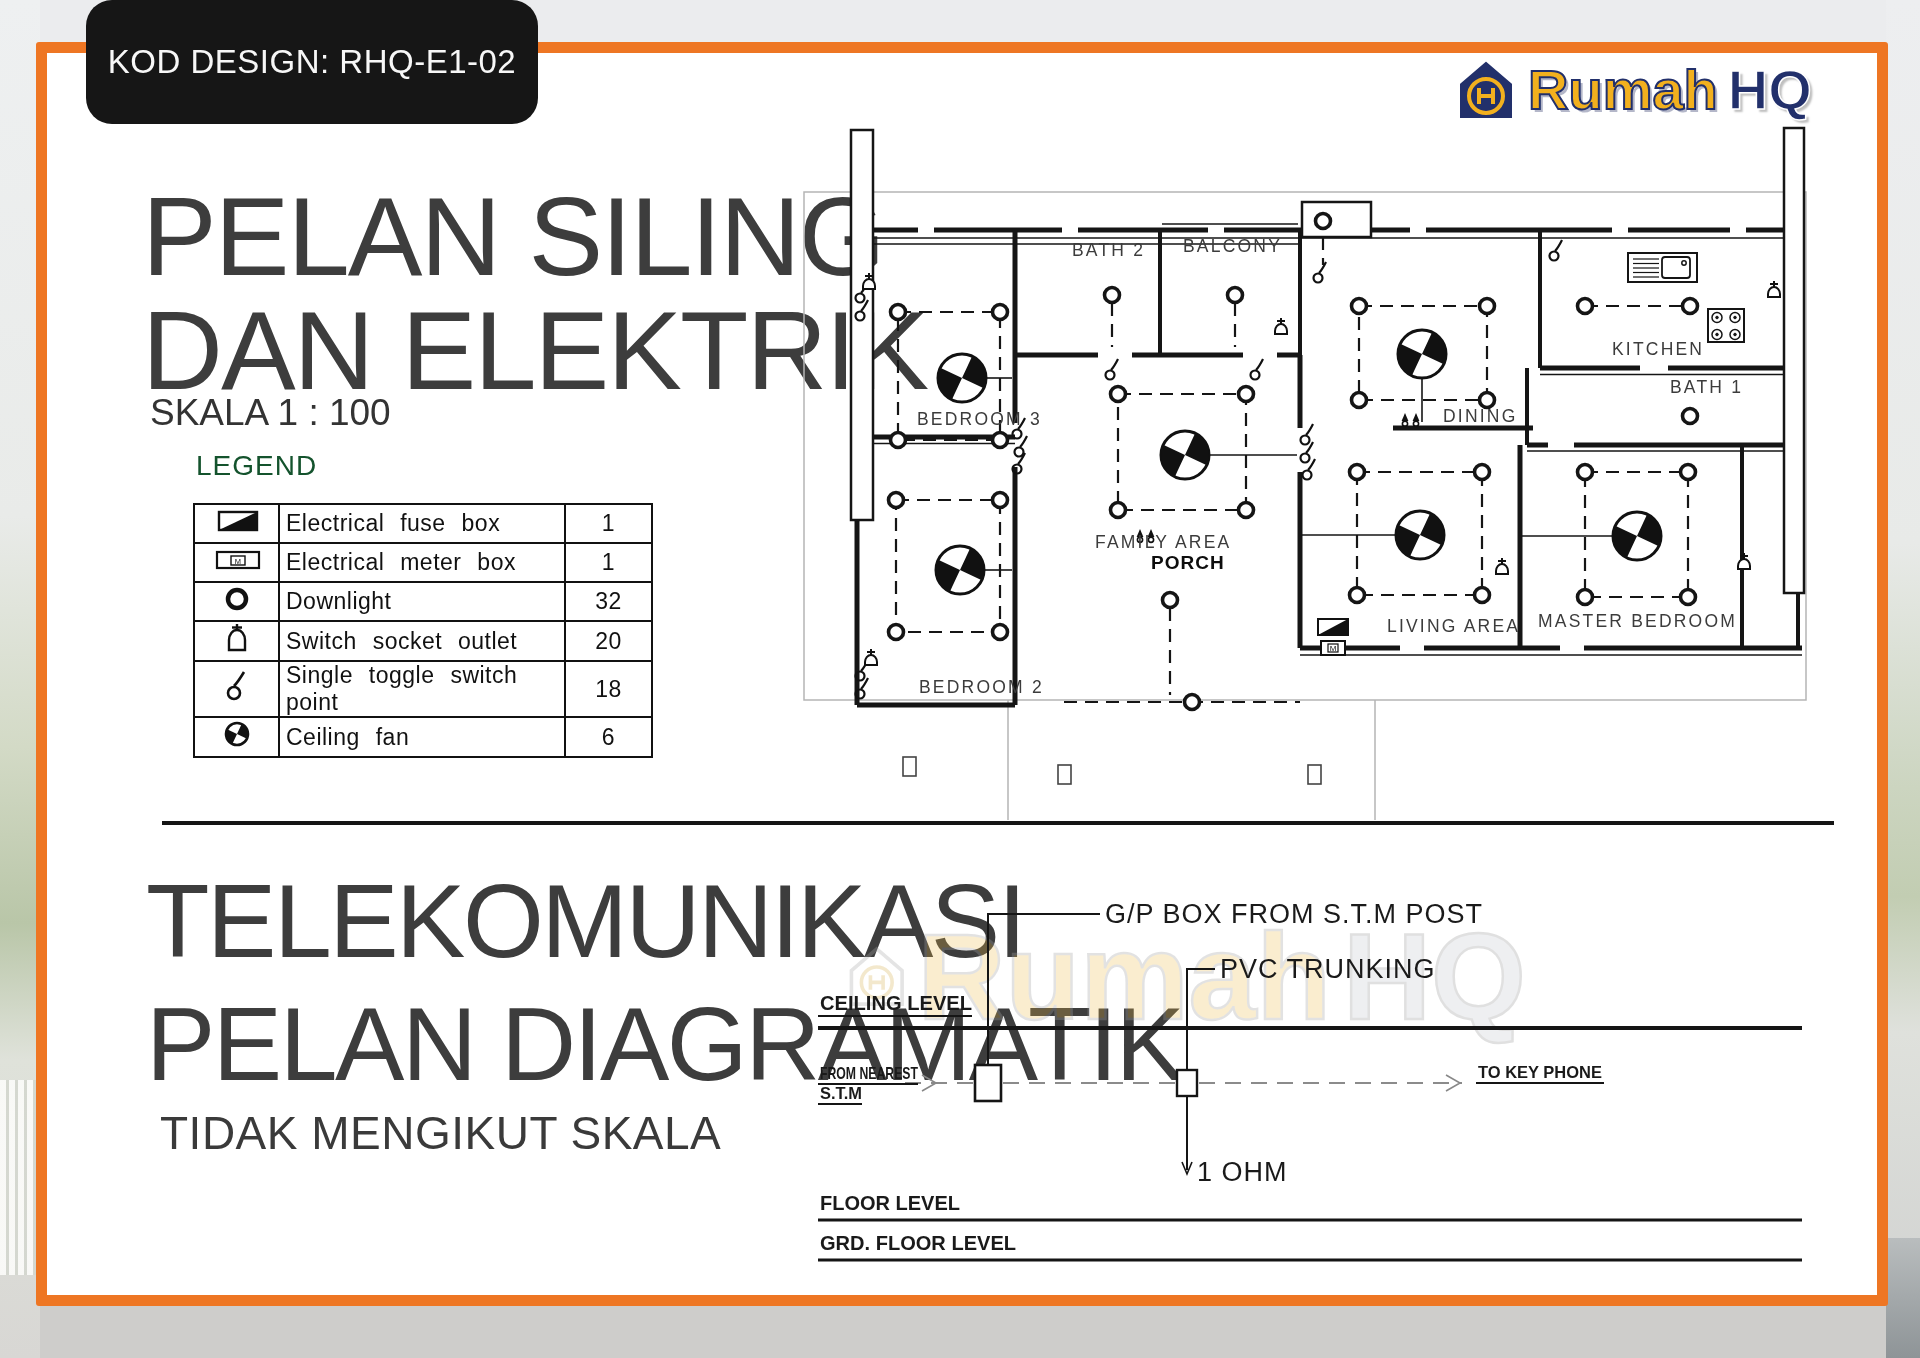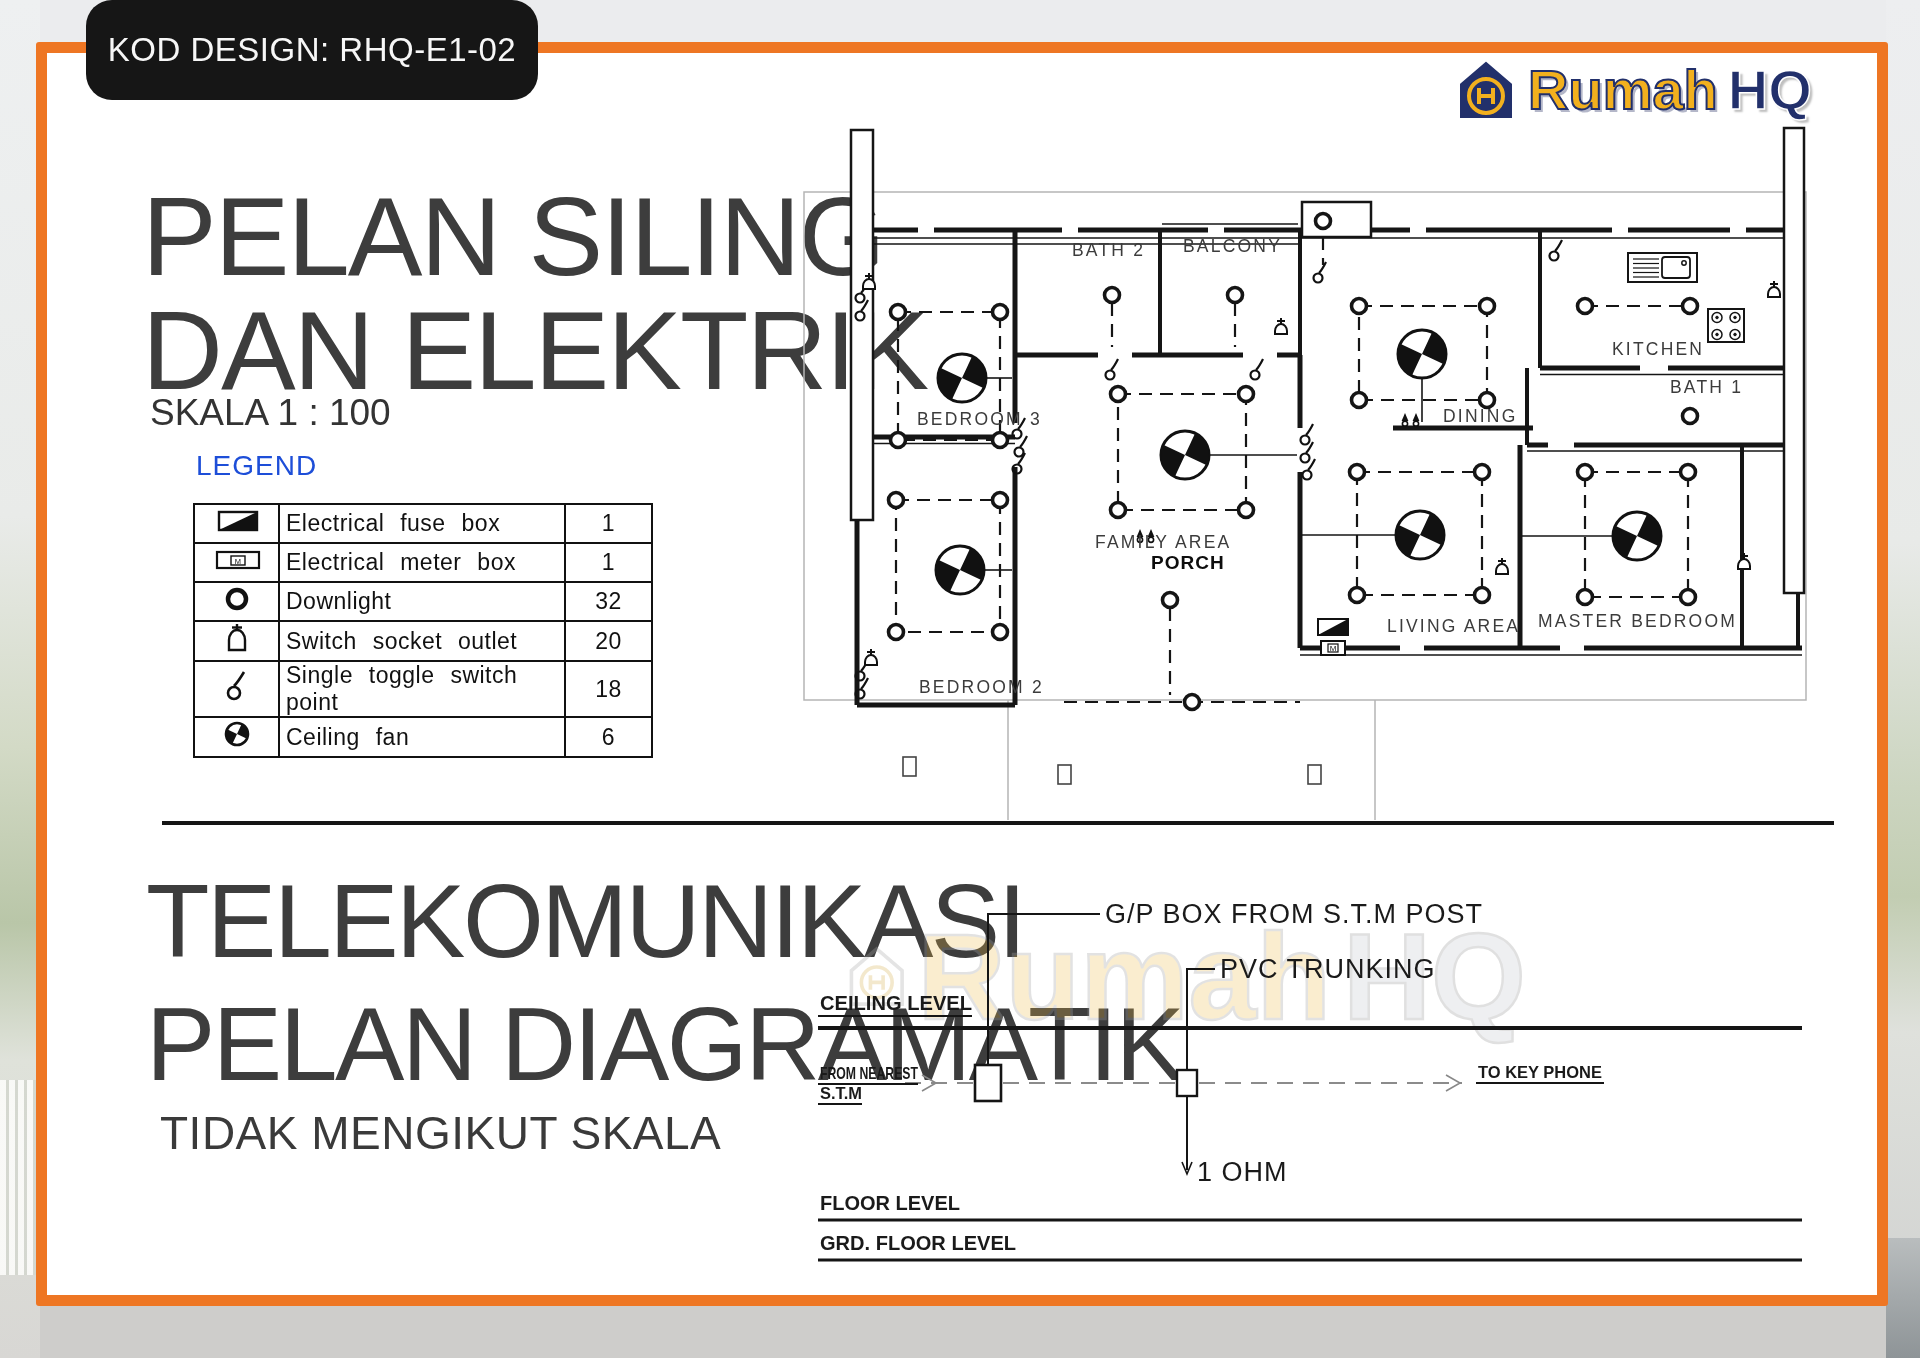--- a/index.html
+++ b/index.html
@@ -17,35 +17,35 @@
   .bg-right .post{position:absolute;left:0;top:1238px;width:34px;height:120px;
     background:linear-gradient(#b9bdbe,#8e9497);}
   .bg-bottom{position:absolute;left:0;top:1302px;width:1920px;height:56px;
     background:#cecdcb;border-top:2px solid #c0bfbd;}
 
   
   .frame{position:absolute;left:36px;top:42px;width:1852px;height:1264px;background:#ffffff;
     border:11px solid #EE7623;box-sizing:border-box;border-radius:3px;}
 
   
-  .badge{position:absolute;left:86px;top:0;width:452px;height:100px;background:#161616;
+  .badge{position:absolute;left:86px;top:0;width:452px;height:124px;background:#161616;
     border-radius:26px;display:flex;align-items:center;justify-content:center;}
   .badge span{color:#f7f7f7;font-size:33px;letter-spacing:.5px;}
 
   
   .logo{position:absolute;left:1452px;top:56px;display:flex;align-items:center;gap:8px;}
   .logo .txt{font-weight:bold;font-size:56px;line-height:1;}
   .logo .rumah{color:#f2b01e;-webkit-text-stroke:2px #22306b;text-shadow:3px 3px 0 rgba(40,50,100,.35);}
   .logo .hq{color:#22306b;-webkit-text-stroke:1.5px #ffffff;text-shadow:3px 3px 2px rgba(0,0,0,.25);margin-left:2px;}
 
   
   .title-top{position:absolute;left:142px;top:180px;font-size:112px;line-height:1.02;
     letter-spacing:-2px;color:#3d3d3d;}
   .scale-label{position:absolute;left:150px;top:392px;font-size:37px;color:#333;}
-  .legend-title{position:absolute;left:196px;top:450px;font-size:28px;letter-spacing:1px;color:#1d4ed8;}
+  .legend-title{position:absolute;left:196px;top:450px;font-size:28px;letter-spacing:1px;color:#14532d;}
   table.legend{position:absolute;left:193px;top:503px;border-collapse:collapse;}
   table.legend td{border:2.5px solid #111;height:39px;font-size:23px;color:#111;
     letter-spacing:.5px;word-spacing:9px;padding:0 6px;box-sizing:border-box;}
   td.sym{width:85px;text-align:center;padding:0;}
   td.desc{width:286px;}
   td.cnt{width:87px;text-align:center;word-spacing:0;}
 
   
   .divider{position:absolute;left:162px;top:821px;width:1672px;height:4px;background:#151515;}
 

